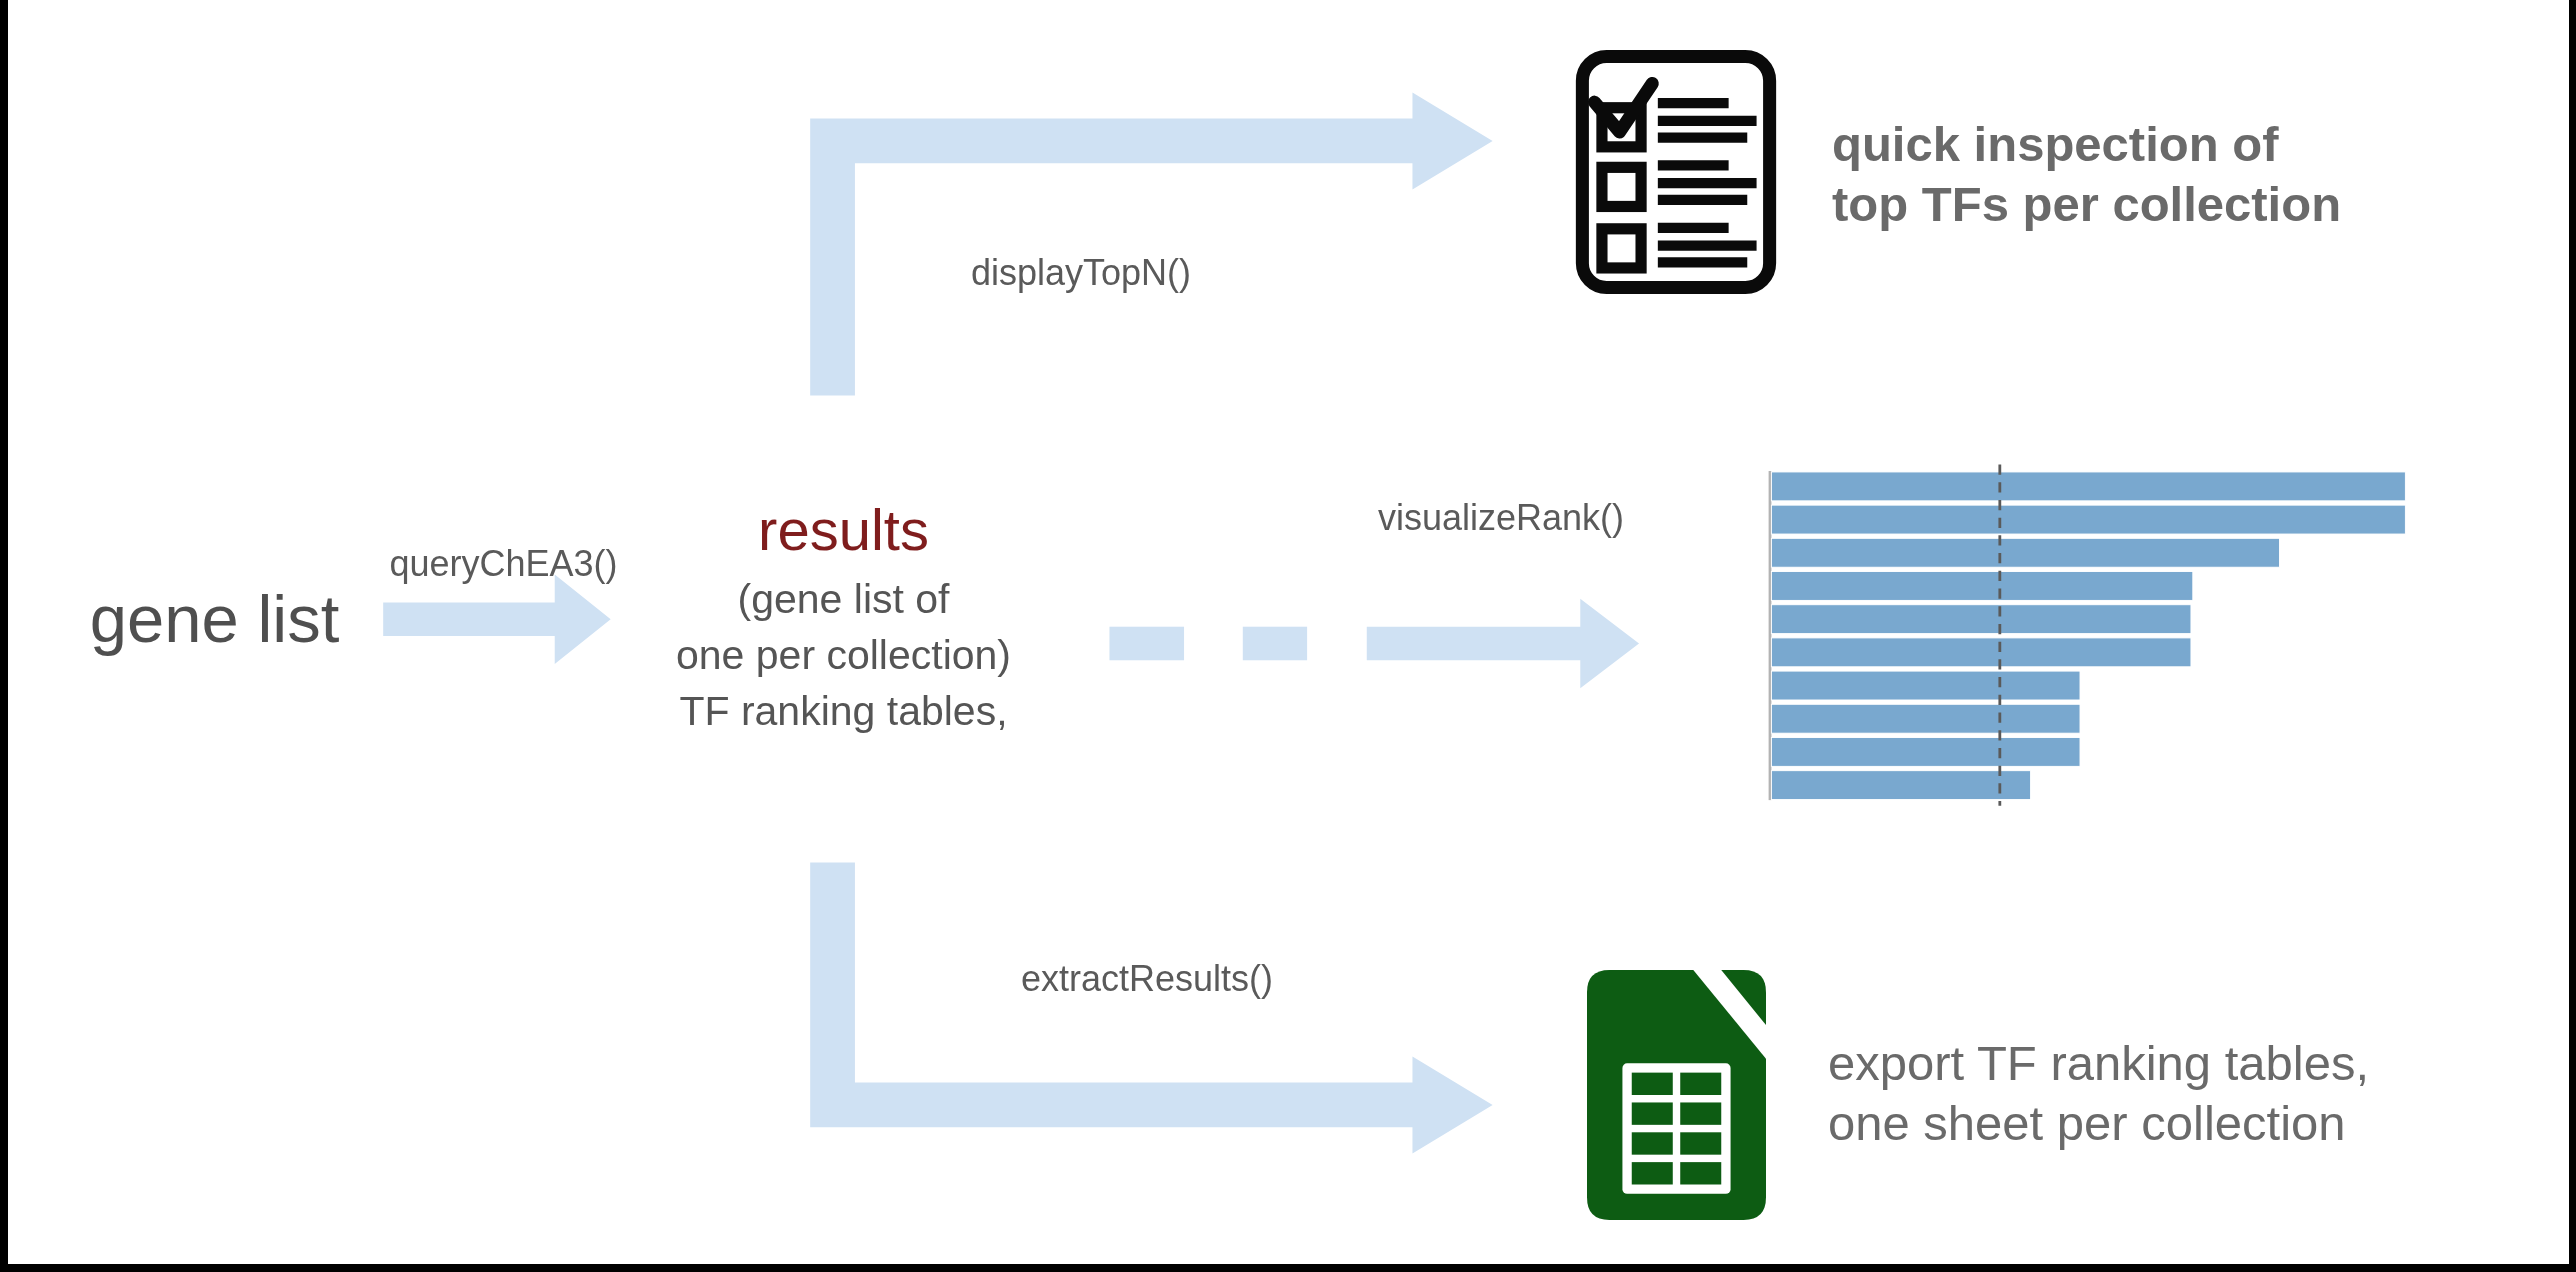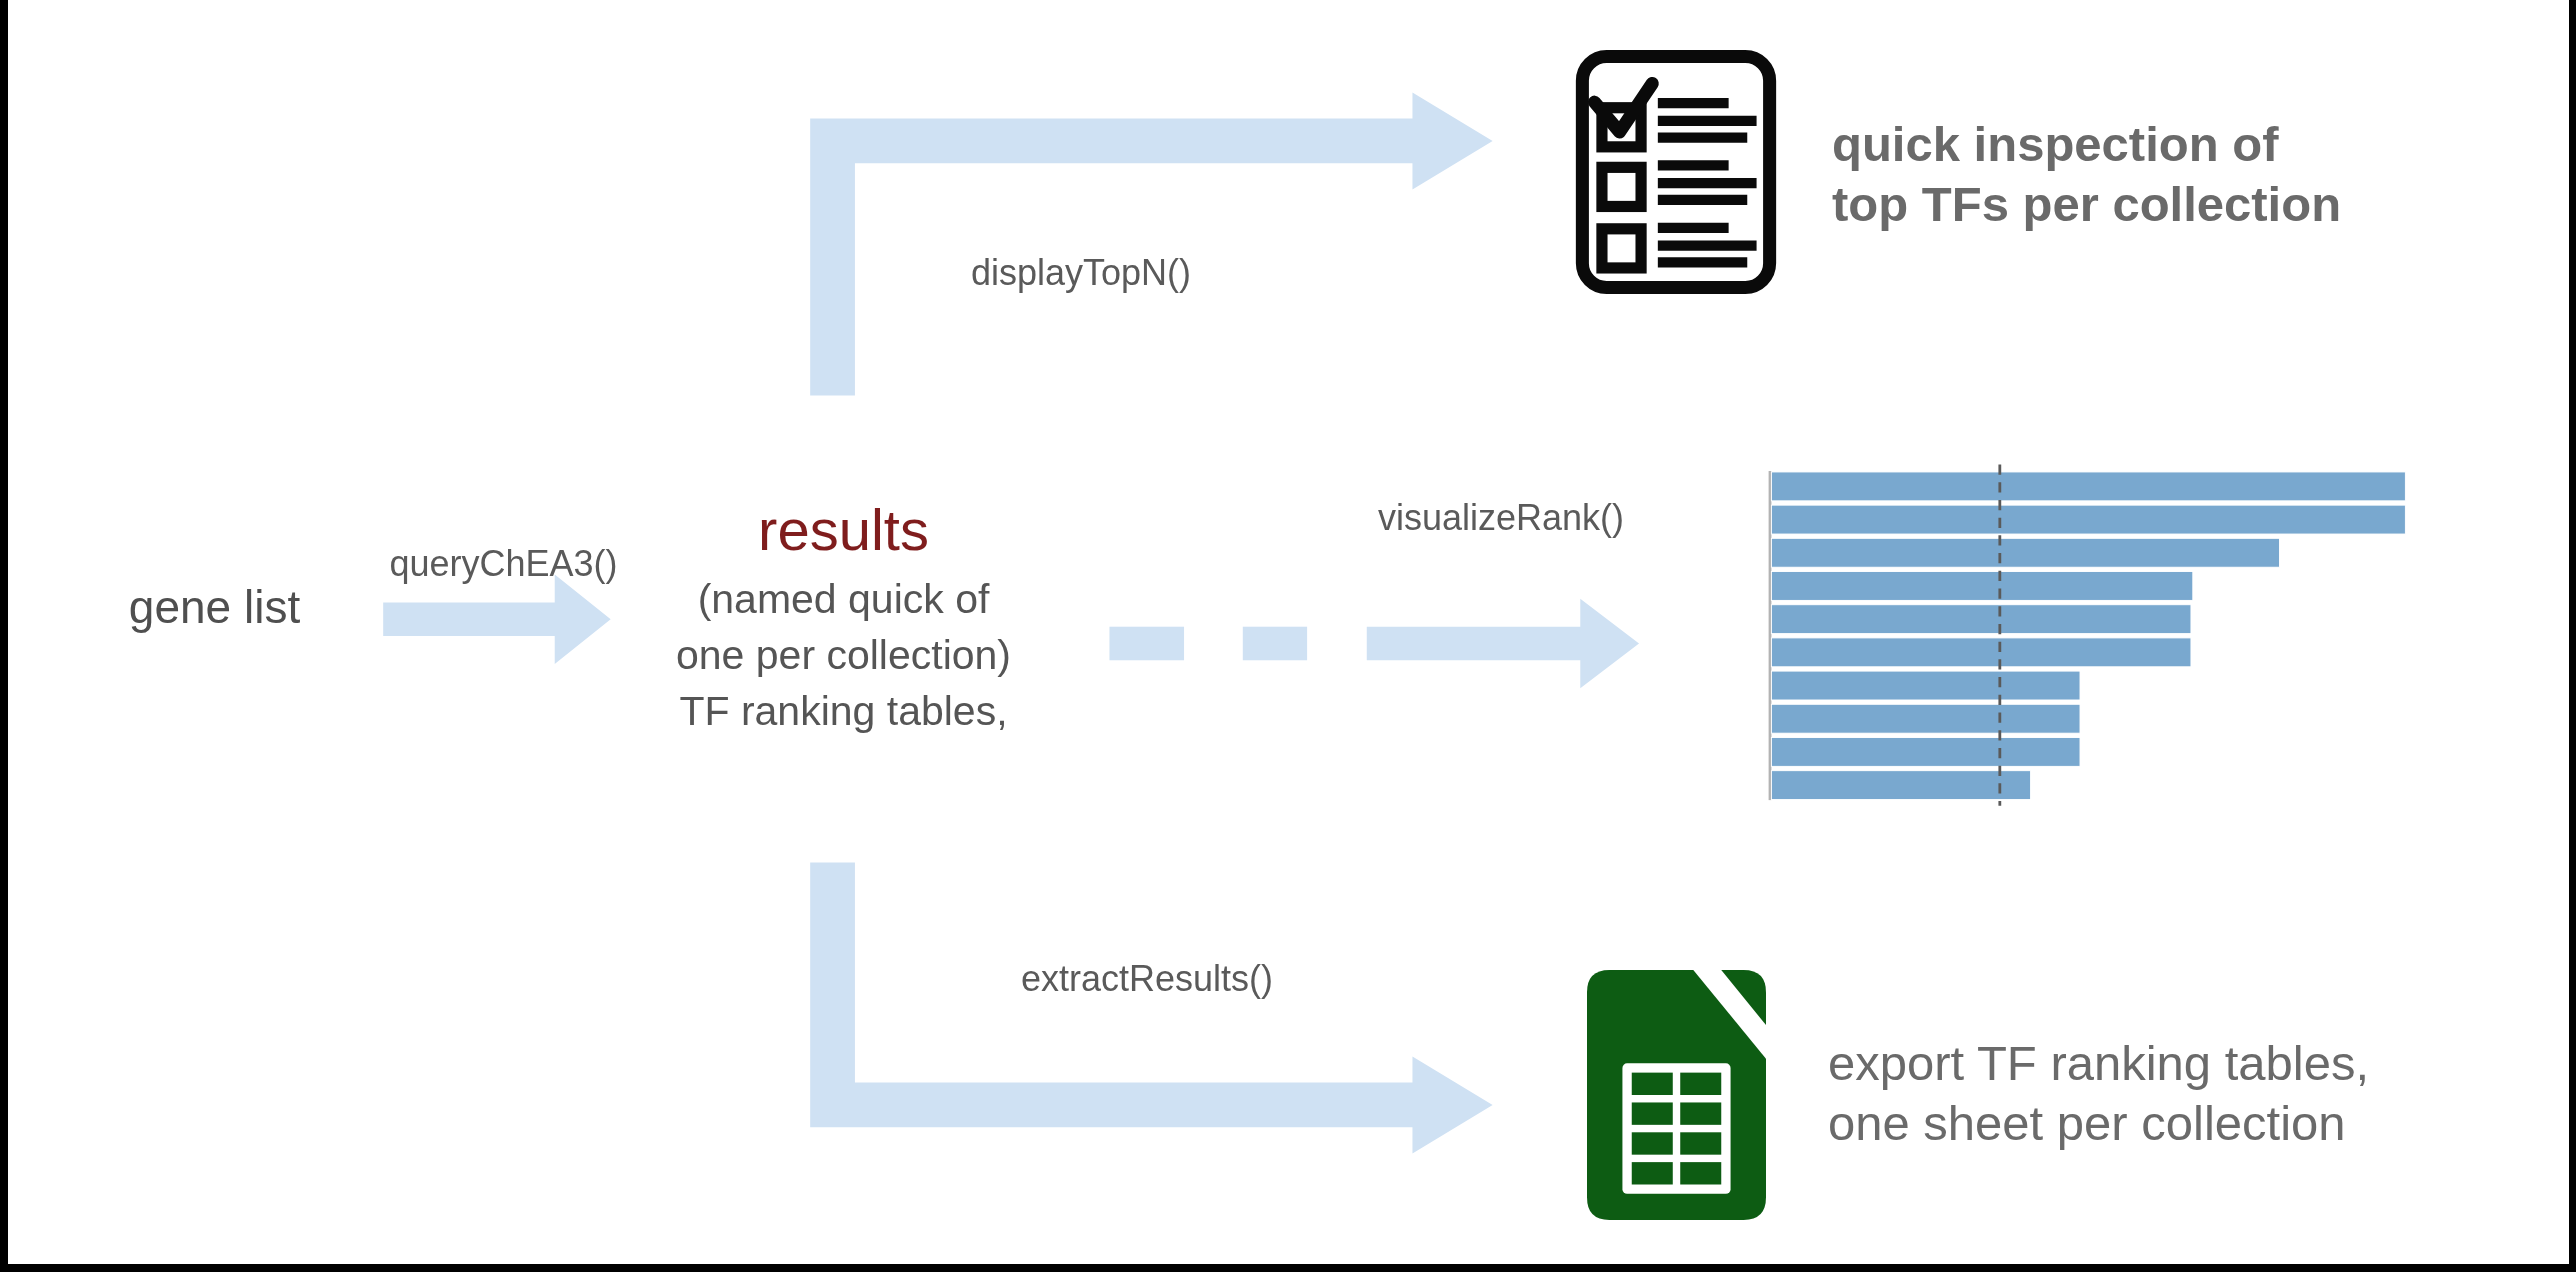--- a/index.html
+++ b/index.html
@@ -6,21 +6,21 @@
   .canvas{
     position:relative;width:2576px;height:1273px;background:#ffffff;overflow:hidden;
     font-family:"Liberation Sans","DejaVu Sans",sans-serif;
   }
   .edge{position:absolute;background:#000000;}
   .edge-left{left:0;top:0;width:8.4px;height:1273px;}
   .edge-right{right:0;top:0;width:7.5px;height:1273px;}
   .edge-bottom{left:0;bottom:0;width:2576px;height:9.3px;}
 
   .txt{position:absolute;color:#5a5a5a;white-space:nowrap;}
-  .node-big{font-size:46px;color:#4f4f4f;}
+  .node-big{font-size:67px;color:#4f4f4f;}
   .fn-label{font-size:36px;color:#5a5a5a;text-align:center;}
   .caption{font-size:49px;color:#6a6a6a;line-height:60px;}
 
   #gene-list{left:56px;top:580px;width:317px;text-align:center;}
   #query-label{left:317px;top:503px;width:373px;margin-top:40px;}
   #display-label{left:848px;top:252px;width:466px;}
   #visualize-label{left:1268px;top:497px;width:466px;}
   #extract-label{left:914px;top:958px;width:466px;}
 
   #results-block{left:657px;top:496px;width:373px;text-align:center;color:#555555;}
@@ -73,21 +73,21 @@
       </g>
     <line id="chart-guideline" stroke="#5a5a5a" stroke-width="3" stroke-dasharray="11 8" x1="2145" x2="2145" y1="498" y2="864"></line>
   </svg>
 
   <div id="gene-list" class="txt node-big">gene list</div>
 
   <div id="query-label" class="txt fn-label">queryChEA3()</div>
 
   <div id="results-block" class="txt" style="white-space:normal;">
     <div id="results-title">results</div>
-    <div class="results-sub" style="margin-top:7.5px;">(named quick of</div>
+    <div class="results-sub" style="margin-top:7.5px;">(gene list of</div>
     <div class="results-sub">one per collection)</div>
     <div class="results-sub">TF ranking tables,</div>
   </div>
 
   <div id="display-label" class="txt fn-label">displayTopN()</div>
 
   <div id="visualize-label" class="txt fn-label">visualizeRank()</div>
 
   <div id="extract-label" class="txt fn-label">extractResults()</div>
 

